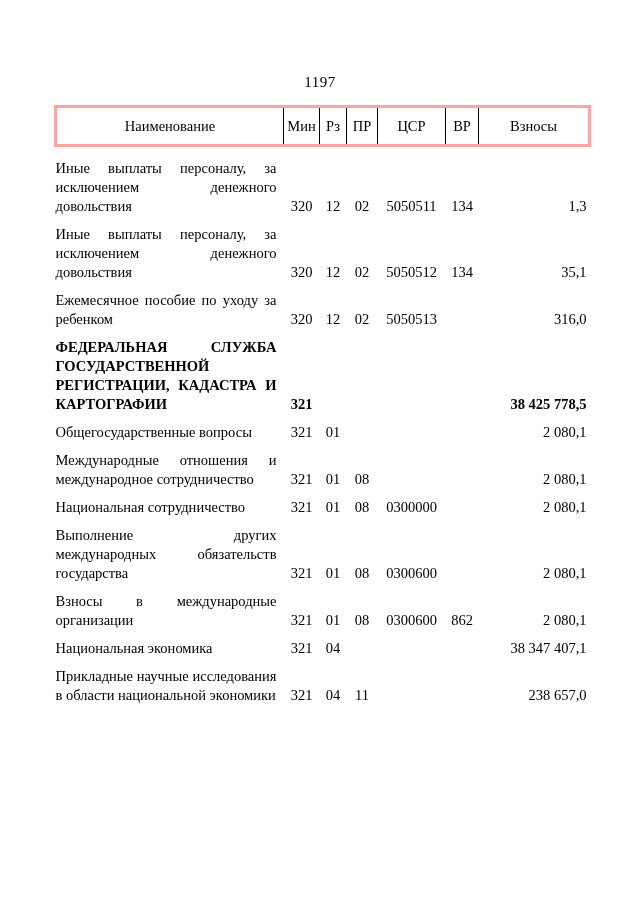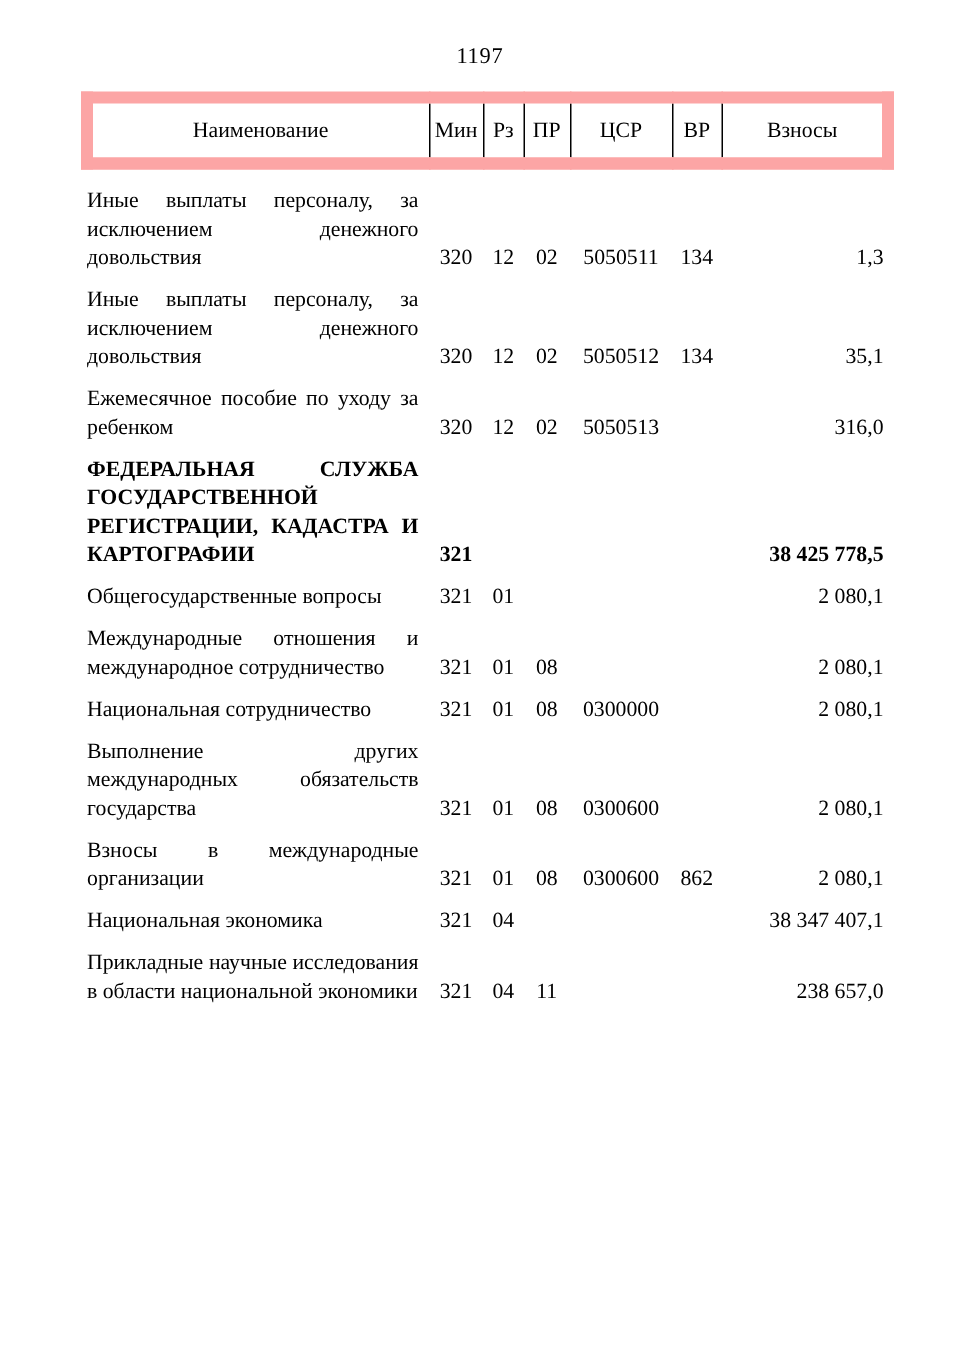--- a/index.html
+++ b/index.html
@@ -20,20 +20,21 @@
     height: 905px;
     background: #ffffff;
     overflow: hidden;
   }
   .page-number {
     text-align: center;
     font-size: 15px;
     padding-top: 30px;
     padding-bottom: 14px;
     letter-spacing: 0.5px;
+    margin-top: 44px;
   }
   table.budget {
     border-collapse: collapse;
     table-layout: fixed;
     width: 534px;
     margin-left: 54px;
     font-size: 14.5px;
     line-height: 19px;
   }
   col.c-name { width: 228px; }
@@ -47,21 +48,21 @@
   thead th {
     border: 1.5px solid #000000;
     font-weight: normal;
     font-size: 14.5px;
     text-align: center;
     vertical-align: middle;
     height: 32px;
     padding: 2px 2px;
     background: #ffffff;
   }
-  thead tr { border: 8px solid #fca5a5; }
+  thead tr { border: 3px solid #fca5a5; }
 
   tbody td {
     vertical-align: bottom;
     padding: 9px 0 0 0;
     border: none;
   }
   tbody tr:first-child td { padding-top: 12px; }
 
   td.col-name {
     text-align: justify;

